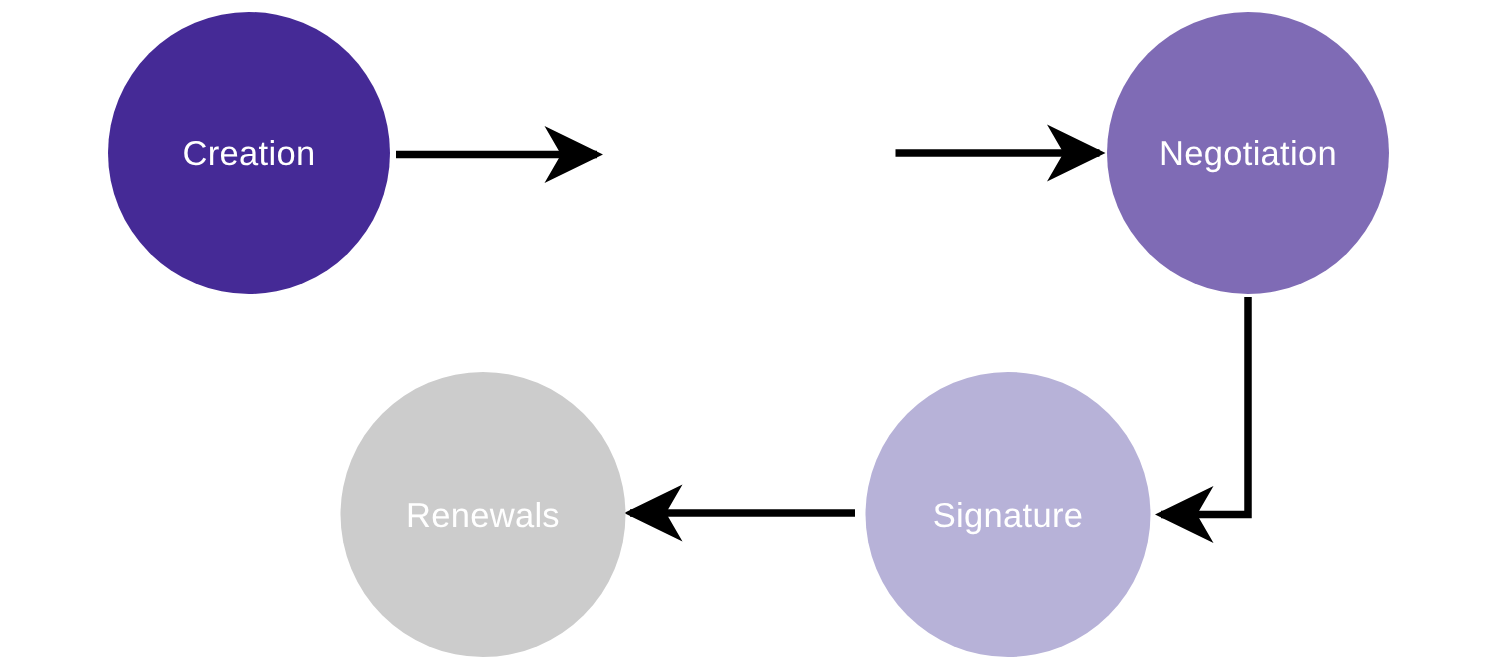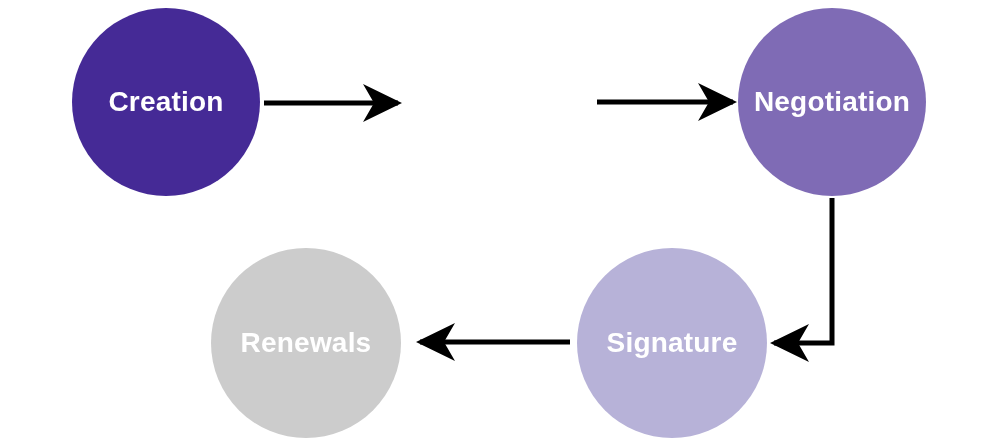--- a/index.html
+++ b/index.html
@@ -30,22 +30,22 @@
     position: absolute;
     border-radius: 50%;
     display: flex;
     align-items: center;
     justify-content: center;
     box-sizing: border-box;
   }
   .node-label {
     color: #ffffff;
     font-family: "Liberation Sans", sans-serif;
-    font-size: 28px;
-    font-weight: 700;
+    font-size: 23px;
+    font-weight: 400;
     letter-spacing: 0.2px;
     line-height: 1;
     text-align: center;
     white-space: nowrap;
     user-select: none;
   }
 </style>
 </head>
 <body>
 
@@ -81,17 +81,17 @@
 
 
   <div class="node" style="left:738px; top:8px; width:188px; height:188px; background:#7F6BB5;">
     <span class="node-label">Negotiation</span>
   </div>
 
   <div class="node" style="left:577px; top:248px; width:190px; height:190px; background:#B7B2D8;">
     <span class="node-label">Signature</span>
   </div>
 
-  <div class="node" style="left:211px; top:248px; width:190px; height:190px; background:#CCCCCC;">
+  <div class="node" style="left:227px; top:248px; width:190px; height:190px; background:#CCCCCC;">
     <span class="node-label">Renewals</span>
   </div>
 
 </div>
 
 </body></html>

